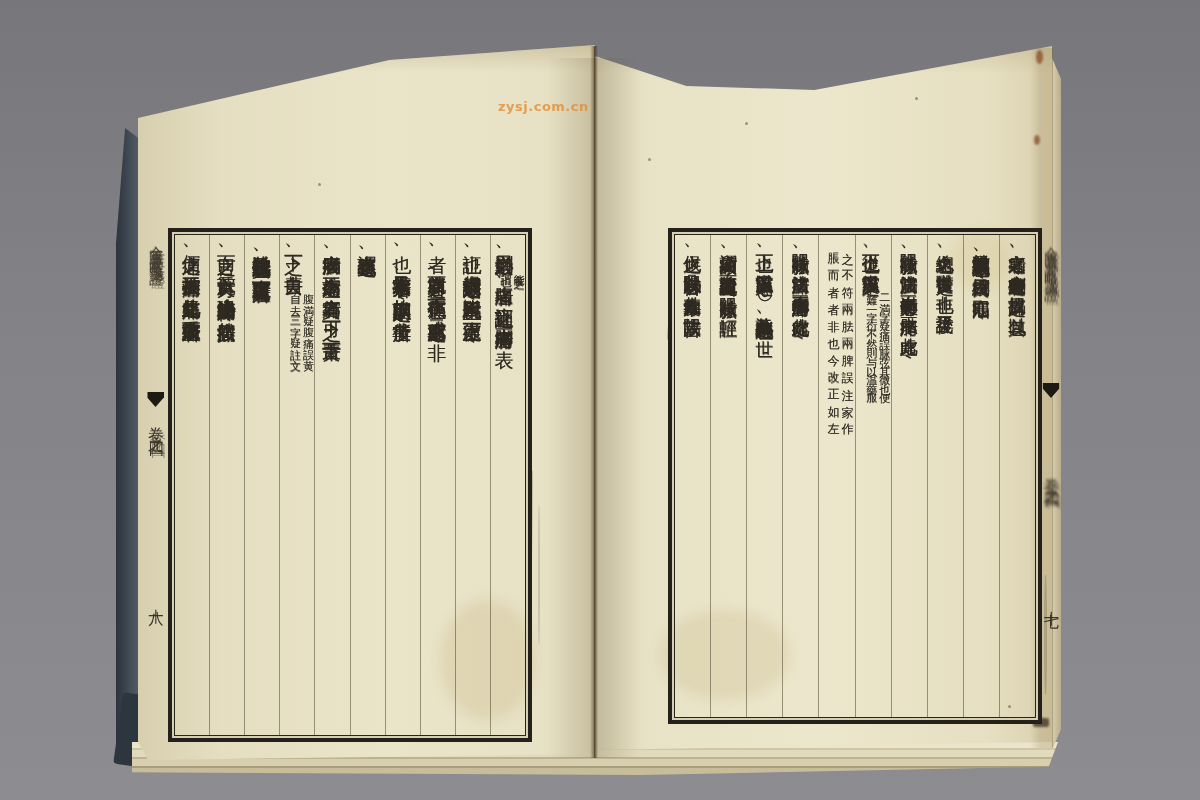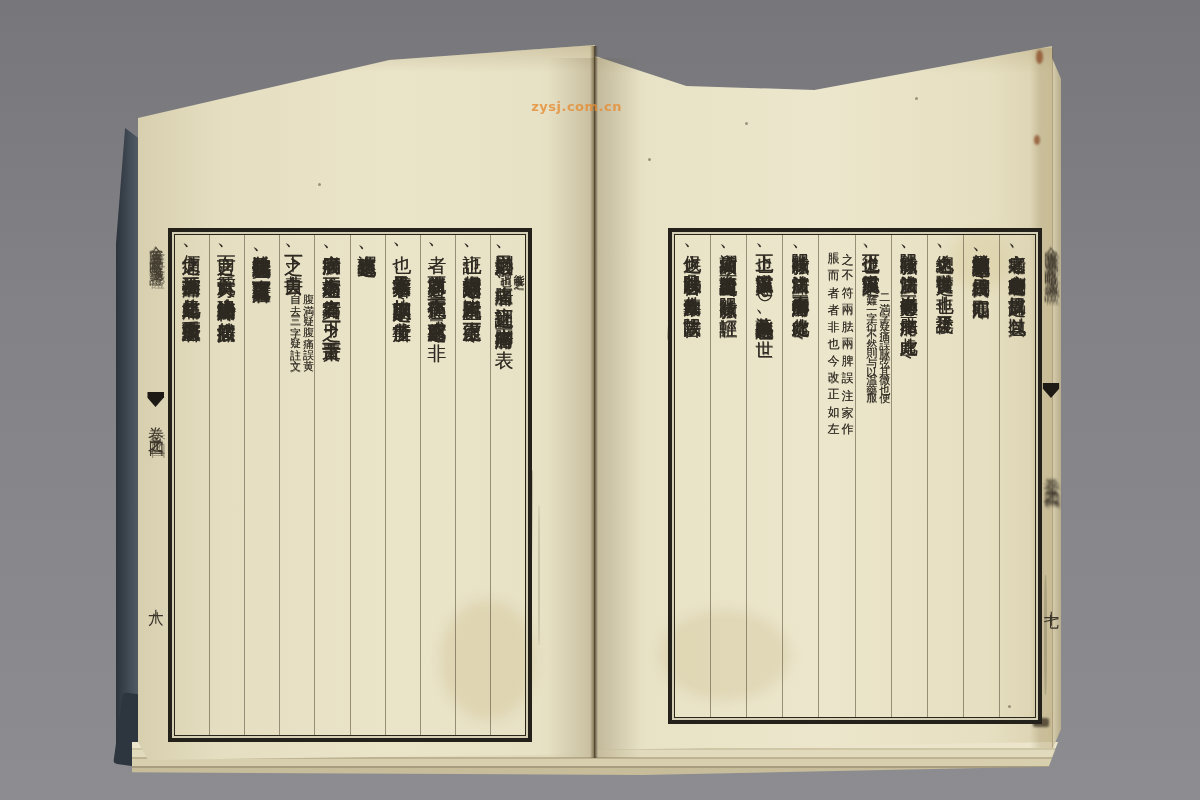--- a/index.html
+++ b/index.html
@@ -72,21 +72,21 @@
       writing-mode:vertical-rl;font-size:15px;letter-spacing:3px;color:#39332a;
       filter:blur(.2px);}
   .fishtail{position:absolute;left:50%;transform:translateX(-50%);width:17px;height:15px;
       background:#1d1a15;clip-path:polygon(0 0,100% 0,100% 35%,50% 100%,0 35%);}
   
   .watermark{position:absolute;left:500px;top:16px;width:118px;height:80px;
       border:4px solid rgba(205,100,25,.42);background:rgba(240,160,70,.16);
       display:flex;flex-direction:row-reverse;align-items:flex-end;justify-content:center;gap:6px;}
   .seal-char{font-size:38px;font-weight:bold;color:rgba(200,90,18,.5);
       filter:blur(.5px);line-height:1;}
-  .wm-url{position:absolute;left:498px;top:99px;width:124px;text-align:right;
+  .wm-url{position:absolute;left:498px;top:99px;width:124px;text-align:left;
       font-family:"DejaVu Sans","Liberation Sans",sans-serif;
       font-size:13px;font-weight:bold;letter-spacing:.5px;
       color:rgba(230,140,50,.8);filter:blur(.3px);}
 </style>
 </head>
 <body>
 
 <div class="stage">
 
   <div class="cover-left"></div>

